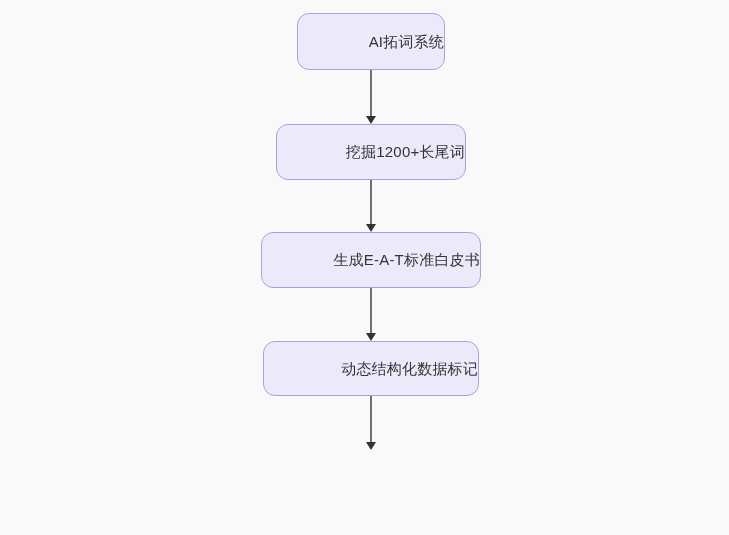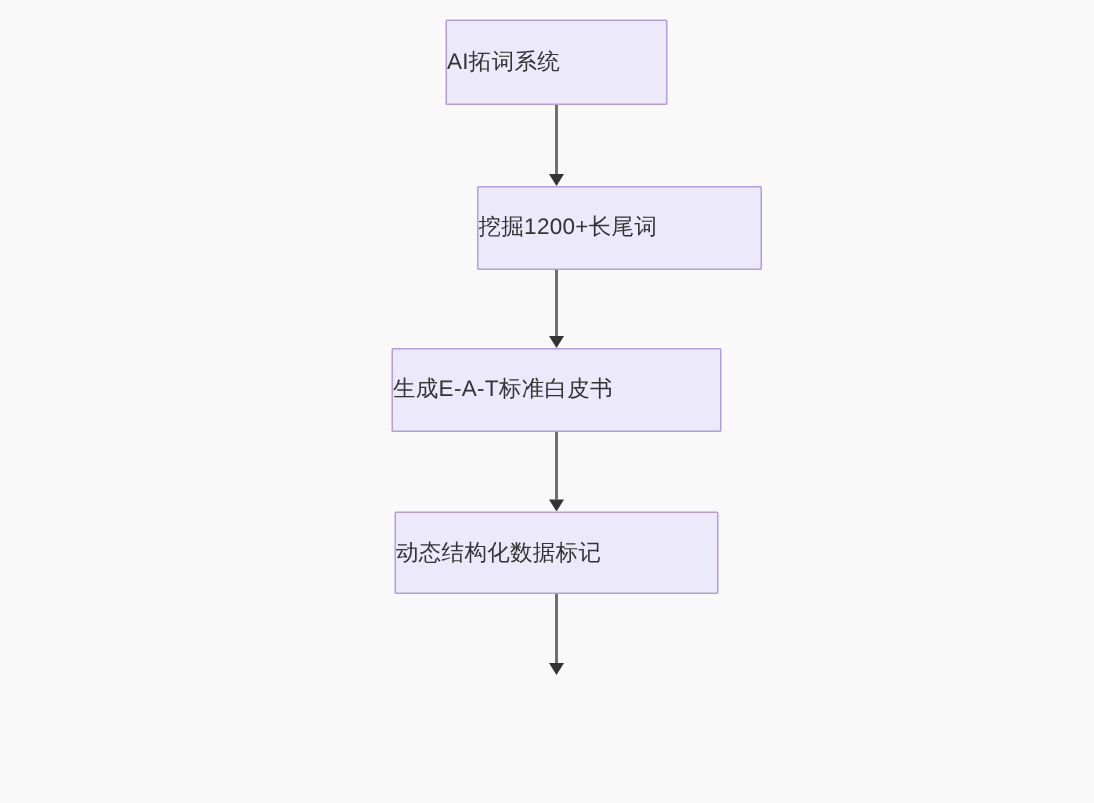--- a/index.html
+++ b/index.html
@@ -17,24 +17,24 @@
     position: relative;
     width: 729px;
     height: 535px;
     background: #f9f9f9;
   }
   .node {
     position: absolute;
     box-sizing: border-box;
     background: #ece9fb;
     border: 1.5px solid #b39ddb;
-    border-radius: 1px;
+    border-radius: 12px;
     display: flex;
     align-items: center;
-    justify-content: flex-start;
+    justify-content: flex-end;
     z-index: 2;
   }
   .node-label {
     font-size: 15px;
     line-height: 1.2;
     color: #333333;
     letter-spacing: 0.2px;
     white-space: nowrap;
     text-align: center;
   }
@@ -54,21 +54,21 @@
     left: -4px;
     width: 0;
     height: 0;
     border-left: 5px solid transparent;
     border-right: 5px solid transparent;
     border-top: 8px solid #333333;
   }
 
   
   #node-0 { left: 297px; top: 13px;  width: 148px; height: 57px; }
-  #node-1 { left: 276px; top: 124px; width: 190px; height: 56px; margin-left: 42px; }
+  #node-1 { left: 276px; top: 124px; width: 190px; height: 56px; }
   #node-2 { left: 261px; top: 232px; width: 220px; height: 56px; }
   #node-3 { left: 263px; top: 341px; width: 216px; height: 55px; }
   #node-4 { left: 254px; top: 450px; width: 235px; height: 56px; }
 
   
   #edge-0 { left: 370px; top: 70px;  height: 54px; }
   #edge-1 { left: 370px; top: 180px; height: 52px; }
   #edge-2 { left: 370px; top: 288px; height: 53px; }
   #edge-3 { left: 370px; top: 396px; height: 54px; }
 </style>

